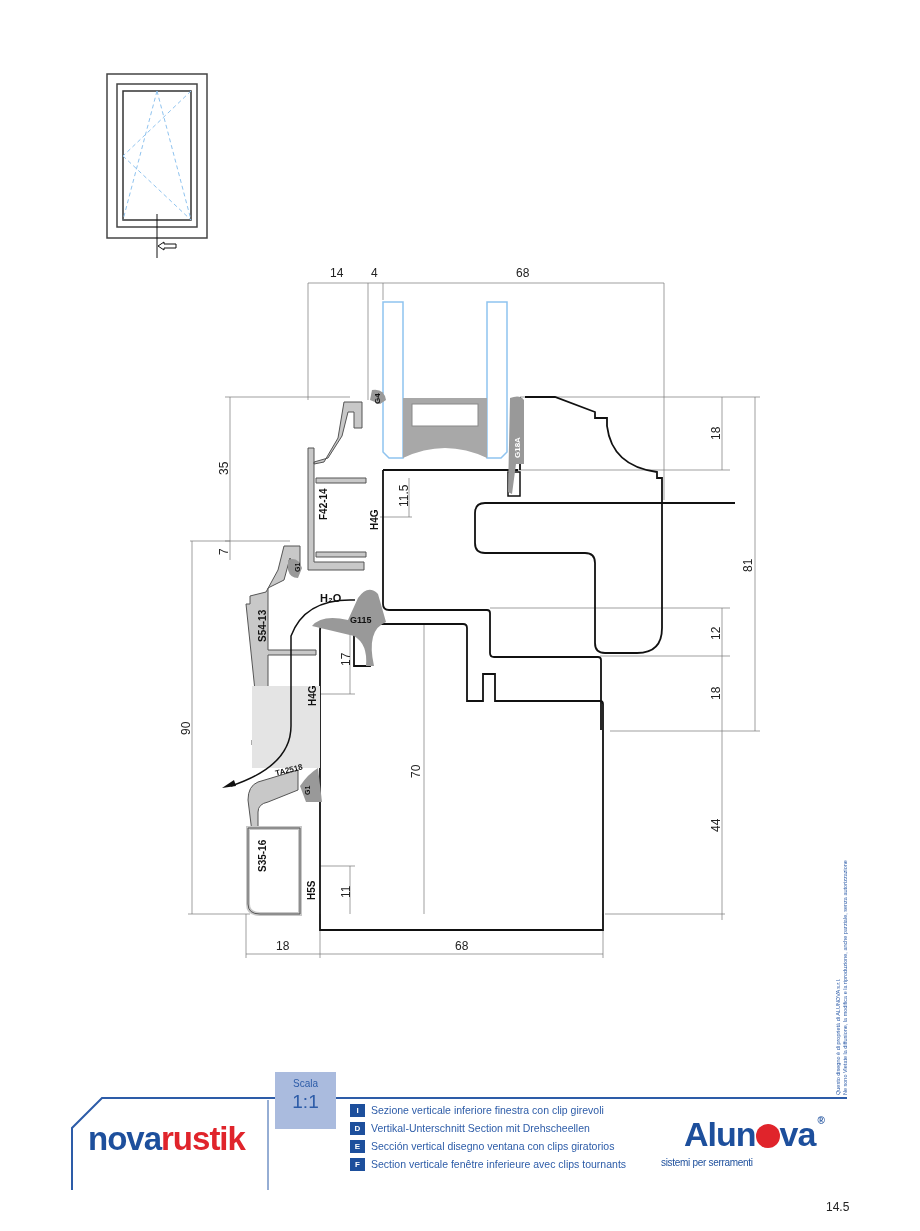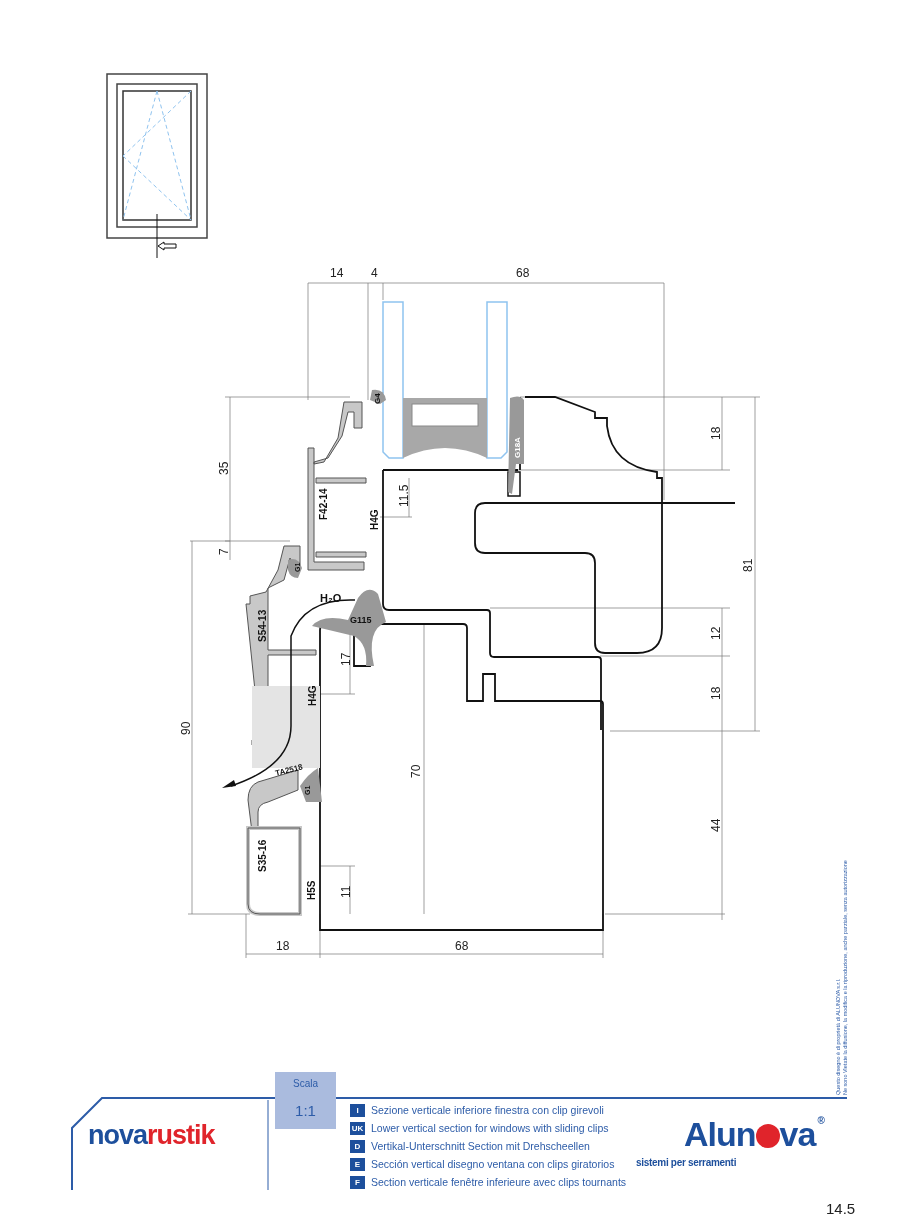--- a/index.html
+++ b/index.html
@@ -1,33 +1,33 @@
 <!DOCTYPE html>
 <html><head>
 <meta charset="utf-8">
 <style>
   html,body{margin:0;padding:0;background:#fff;}
   body{width:920px;height:1231px;position:relative;overflow:hidden;font-family:"Liberation Sans",sans-serif;}
   svg{position:absolute;left:0;top:0;}
   .dim{font-family:"Liberation Sans",sans-serif;font-size:12px;fill:#222;}
   .lbl{font-family:"Liberation Sans",sans-serif;font-size:10px;font-weight:bold;fill:#111;}
   .glbl{font-family:"Liberation Sans",sans-serif;font-size:8px;font-weight:bold;fill:#fff;}
-  .brand-left{position:absolute;left:88px;top:1120px;font-size:27px;font-weight:bold;letter-spacing:-1px;}
+  .brand-left{position:absolute;left:88px;top:1120px;font-size:33px;font-weight:bold;letter-spacing:-1px;}
   .brand-left .a{color:#1d4f9c;} .brand-left .b{color:#e0242b;}
   .scale-box{position:absolute;left:275px;top:1072px;width:61px;height:57px;background:#aabbde;color:#2d5ca8;text-align:center;font-size:10px;}
-  .scale-box .v{font-size:15px;margin-top:13px;text-align:center;}
+  .scale-box .v{font-size:19px;margin-top:2px;text-align:center;}
   .langs{position:absolute;left:350px;top:1101px;}
   .lang-row{height:18px;display:flex;align-items:center;font-size:10.5px;color:#2d5ca8;}
   .lang-code{width:15px;height:13px;background:#1d4f9c;color:#fff;font-size:8px;font-weight:bold;display:flex;align-items:center;justify-content:center;margin-right:6px;}
   .brand-right{position:absolute;left:660px;top:1115px;font-size:34px;font-weight:bold;color:#1d4f9c;letter-spacing:-1px;margin-left:24px;}
   .brand-right .o{display:inline-block;width:24px;height:24px;border-radius:50%;background:#e0242b;vertical-align:-2px;}
   .brand-right .r{font-size:10px;vertical-align:top;margin-left:2px;}
-  .tagline{position:absolute;left:636px;top:1157px;font-size:10px;color:#1d4f9c;font-weight:bold;letter-spacing:-0.3px;}
+  .tagline{position:absolute;left:661px;top:1157px;font-size:10px;color:#1d4f9c;font-weight:normal;letter-spacing:-0.3px;}
   .copyright{position:absolute;left:835px;top:1095px;transform-origin:0 0;transform:rotate(-90deg);font-size:5.5px;color:#2d5ca8;white-space:nowrap;line-height:7px;}
-  .page-num{position:absolute;left:826px;top:1200px;font-size:15px;color:#222;}
+  .page-num{position:absolute;left:826px;top:1200px;font-size:12px;color:#222;}
 </style>
 </head>
 <body>
 
 <svg width="920" height="1231" viewBox="0 0 920 1231">
 
   <g fill="none">
     <rect x="107" y="74" width="100" height="164" stroke="#444" stroke-width="1.5"></rect>
     <rect x="117" y="84" width="80" height="143" stroke="#444" stroke-width="1.5"></rect>
     <rect x="123" y="91" width="68" height="129" stroke="#333" stroke-width="1.5"></rect>
@@ -163,24 +163,20 @@
 <div class="scale-box">
   <div style="margin-top:6px">Scala</div>
   <div class="v">1:1</div>
 </div>
 <div class="langs">
   <div class="lang-row">
       <span class="lang-code">I</span>
       <span>Sezione verticale inferiore finestra con clip girevoli</span>
     </div>
   <div class="lang-row">
-      <span class="lang-code">UK</span>
-      <span>Lower vertical section for windows with sliding clips</span>
-    </div>
-  <div class="lang-row">
       <span class="lang-code">D</span>
       <span>Vertikal-Unterschnitt Section mit Drehscheellen</span>
     </div>
   <div class="lang-row">
       <span class="lang-code">E</span>
       <span>Sección vertical disegno ventana con clips giratorios</span>
     </div>
   <div class="lang-row">
       <span class="lang-code">F</span>
       <span>Section verticale fenêtre inferieure avec clips tournants</span>

